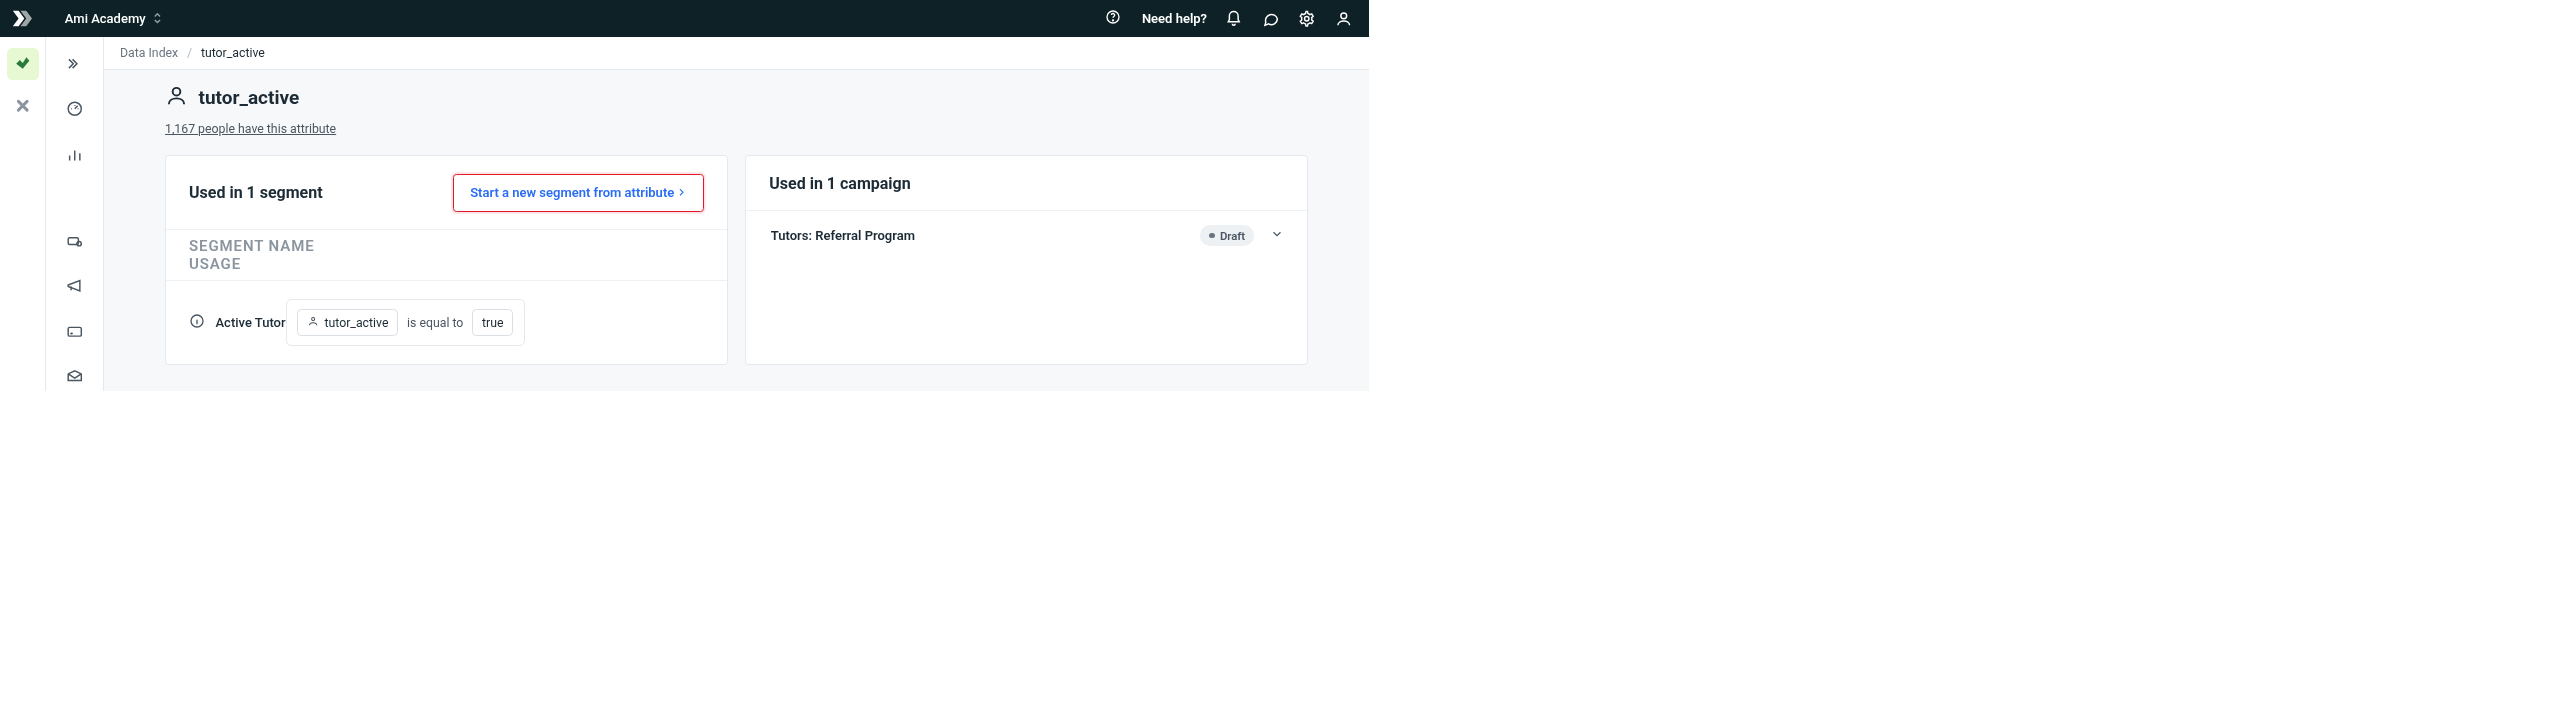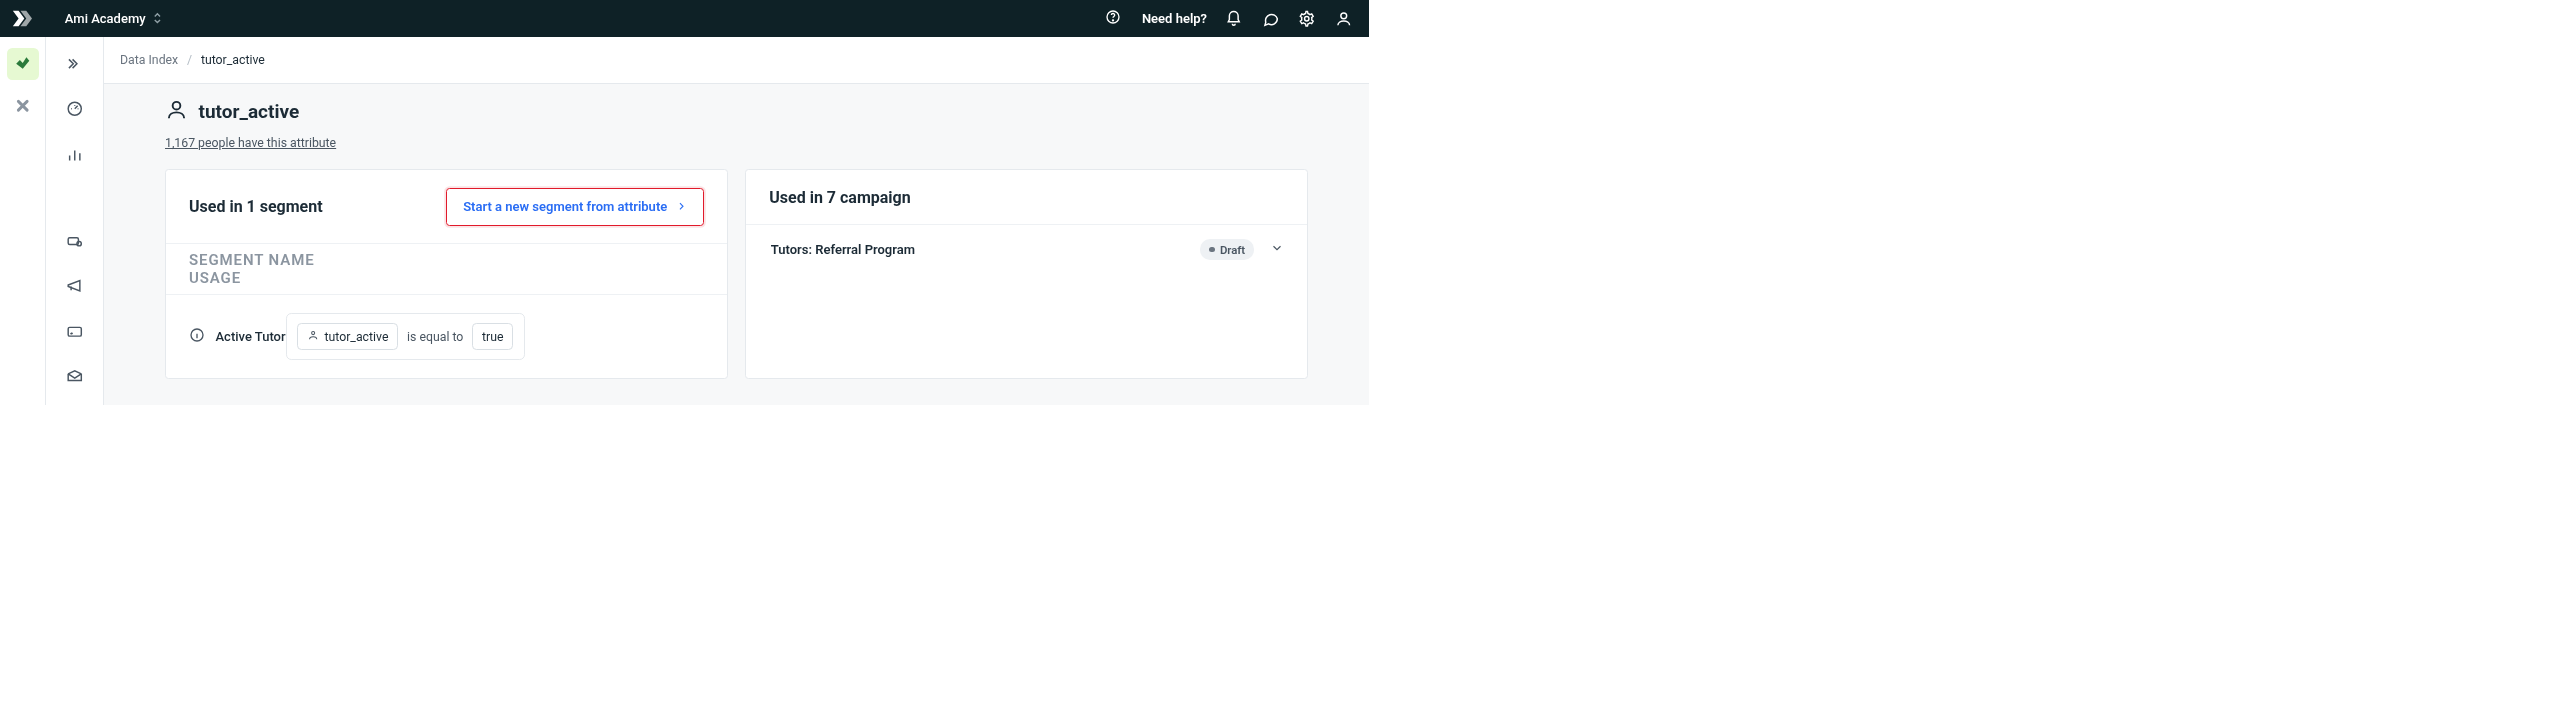--- a/index.html
+++ b/index.html
@@ -69,21 +69,21 @@
     display:flex; align-items:center; justify-content:center;
     cursor:pointer; color:#4a5662;
   }
   .subnav .sn-item svg { width:17.5px; height:17.5px; stroke:#4a5662; }
   .subnav .gap { height: 16px; }
 
   
   .main { flex:1; background:#f7f8f9; min-height:350px; }
 
   .breadcrumb {
-    height: 47px;
+    height: 33px;
     border-bottom: 0.9px solid #e5e9ed;
     background:#fff;
     display:flex; align-items:center; gap:8.8px;
     padding: 0 16px;
     font-size:12.3px;
     color:#6b7580;
   }
   .breadcrumb a { color:#6b7580; text-decoration:none; cursor:pointer; }
   .breadcrumb .sep { color:#b5bec6; }
   .breadcrumb .current { color:#1c2b36; }
@@ -111,21 +111,21 @@
     padding: 17.5px 23px;
   }
   .card-title { font-size:16px; font-weight:700; color:#1c2b36; }
   .new-segment-btn {
     border: 1.8px solid #e11a2b;
     border-radius:3.5px;
     color:#2a6df4;
     font-weight:600;
     font-size:13px;
     padding: 10.5px 16px;
-    display:flex; align-items:center; gap:9px;
+    display:flex; align-items:center; gap:2px;
     cursor:pointer;
     box-shadow: 0 0 0 1.8px rgba(225,26,43,0.12);
   }
   .new-segment-btn svg { stroke:#2a6df4; }
 
   .table-head {
     display:flex; justify-content:space-between;
     padding: 7px 23px;
     font-size:15px; letter-spacing: .06em;
     color:#8b95a0; font-weight:600;
@@ -351,21 +351,21 @@
               <span class="operator">is equal to</span>
               <span class="chip">
                 <span>true</span>
               </span>
             </div>
           </div>
         </div>
 
         <div class="card">
           <div class="card-head">
-            <div class="card-title">Used in 7 campaign</div>
+            <div class="card-title">Used in 1 campaign</div>
           </div>
           <div class="campaign-row">
             <div class="campaign-name">Tutors: Referral Program</div>
             <div class="campaign-right">
               <span class="status-badge">
                 <span class="status-dot"></span>
                 <span>Draft</span>
               </span>
               <span class="expand-caret">
                 <span>

